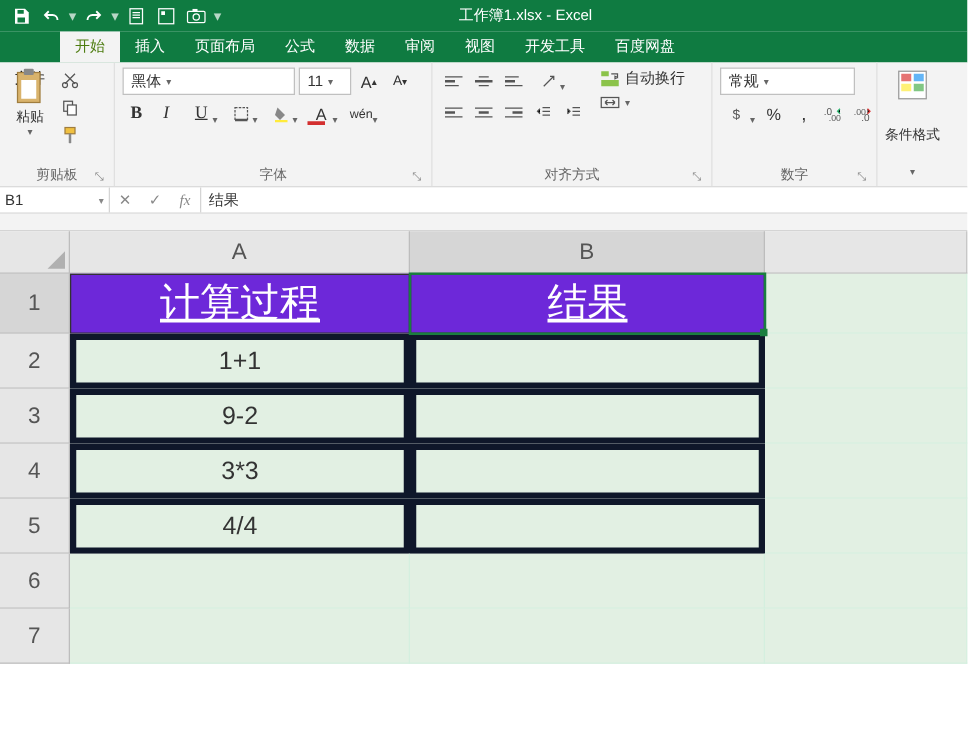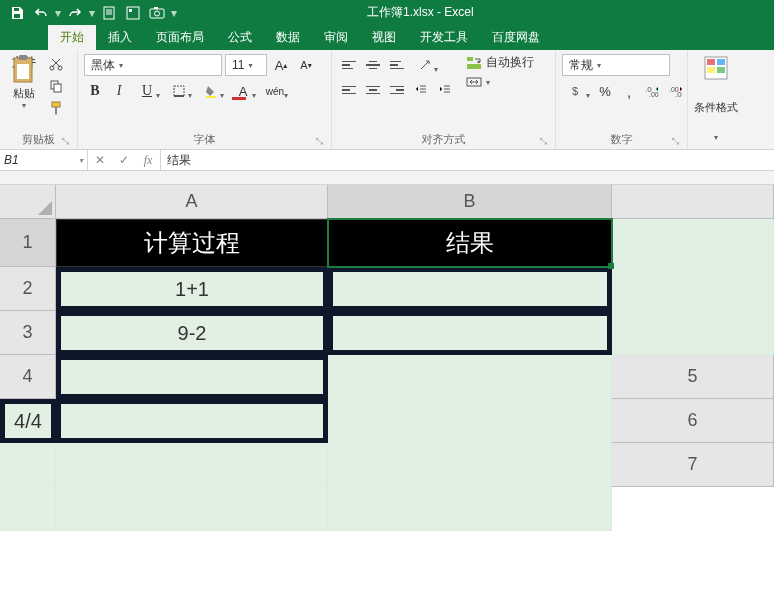--- a/index.html
+++ b/index.html
@@ -51,38 +51,38 @@
   .al span{ height:1.5px; background:#555; }
 
   
   .num-combo { width:108px; }
 
   
   .cf-big { width:44px; display:flex;flex-direction:column; align-items:center; cursor:pointer; gap:18px;}
 
   
   .namebox-row { height:21px; border-bottom:1px solid #d4d4d4; display:flex; align-items:stretch; background:#fff;}
-  .namebox { width:88px; border-right:1px solid #d4d4d4; display:flex; align-items:center; padding:0 4px; justify-content:space-between;font-style:italic;}
+  .namebox { width:88px; border-right:1px solid #d4d4d4; display:flex; align-items:center; padding:0 4px; justify-content:space-between;}
   .namebox .dd{font-size:8px;color:#888;cursor:pointer;}
   .fx-btns { display:flex; align-items:center; border-right:1px solid #d4d4d4;}
   .fx-btns .b2{width:24px; text-align:center; color:#888; cursor:pointer;}
   .fx-btns .fx{font-style:italic; font-family:serif;}
   .formula-input{ flex:1; padding:0 6px; display:flex; align-items:center;}
   .spacer-row{height:14px; border-bottom:1px solid #d4d4d4; background:#f3f3f3;}
 
   
   .grid { display:grid; grid-template-columns: 56px 272px 284px 1fr; }
   .gh { background:#e6e6e6; border-right:1px solid #bdbdbd; border-bottom:1px solid #bdbdbd; height:34px; display:flex; align-items:center; justify-content:center; font-size:18px; color:#555;}
   .gh.sel-col { background:#d6d6d6; }
   .corner { background:#e6e6e6; border-right:1px solid #bdbdbd; border-bottom:1px solid #bdbdbd; height:34px; position:relative;}
   .corner::after{content:""; position:absolute; right:3px; bottom:3px; width:0;height:0; border-left:14px solid transparent; border-bottom:14px solid #b0b0b0;}
   .rh { background:#e6e6e6; border-right:1px solid #bdbdbd; border-bottom:1px solid #bdbdbd; display:flex; align-items:center; justify-content:center; font-size:18px; color:#555;}
   .rh.sel-row { background:#d6d6d6; }
   .cell { border-right:1px solid #d4efdf; border-bottom:1px solid #d4efdf; background:#e2f0e3; display:flex; align-items:center; justify-content:center; font-size:20px; color:#333;}
-  .cell.header { background:#000000; color:#fff; font-size:24px; border:1px solid #333;}
+  .cell.header { background:#6d28d9; color:#fff; font-size:32px; border:1px solid #333;text-decoration:underline;}
   .cell.bordered { border:5px solid #0f172a; }
   .cell.active { outline:2px solid #1a7e3f; outline-offset:-1px; position:relative;}
   .cell.active::after{content:""; position:absolute; right:-3px; bottom:-3px; width:6px;height:6px; background:#1a7e3f;}
   .r1 { height:48px; } .r2,.r3,.r4,.r5{height:44px;} .r6,.r7{height:44px;}
 
   svg { display:block; }
 </style>
 </head>
 <body>
 
@@ -139,21 +139,21 @@
   <div class="tab">公式</div>
   <div class="tab">数据</div>
   <div class="tab">审阅</div>
   <div class="tab">视图</div>
   <div class="tab">开发工具</div>
   <div class="tab">百度网盘</div>
 </div>
 
 <div class="ribbon">
 
-  <div class="group" style="width:78px;">
+  <div class="group" style="width:92px;">
     <div class="group-body">
       <div class="paste-big">
         <svg class="paste-icon" viewBox="0 0 28 32">
             <rect x="4" y="4" width="18" height="24" fill="#d9b36c" stroke="#a07d3e"></rect>
             <rect x="9" y="1" width="8" height="5" rx="1" fill="#888"></rect>
             <rect x="7" y="10" width="12" height="15" fill="#fff"></rect>
           </svg>
         <span class="paste-label">粘贴</span>
         <span style="font-size:8px;color:#666">▾</span>
       </div>
@@ -390,20 +390,21 @@
   <div class="cell bordered r2">1+1</div>
   <div class="cell bordered r2"></div>
   <div class="cell r2"></div>
 
   <div class="rh r3">3</div>
   <div class="cell bordered r3">9-2</div>
   <div class="cell bordered r3"></div>
   <div class="cell r3"></div>
 
   <div class="rh r4">4</div>
+  <div class="cell bordered r4">3*3</div>
   <div class="cell bordered r4"></div>
   <div class="cell r4"></div>
 
   <div class="rh r5">5</div>
   <div class="cell bordered r5">4/4</div>
   <div class="cell bordered r5"></div>
   <div class="cell r5"></div>
 
   <div class="rh r6">6</div>
   <div class="cell r6"></div>

